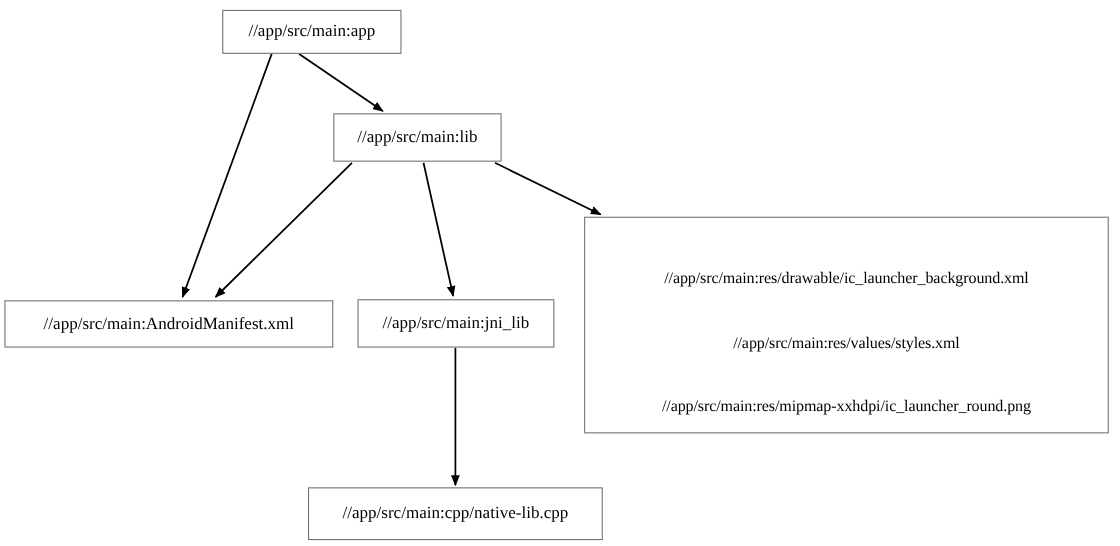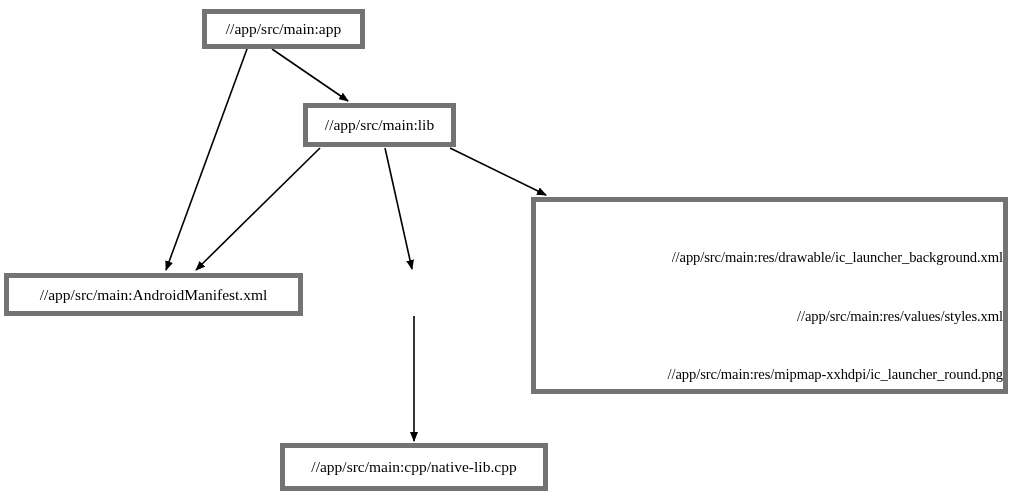--- a/index.html
+++ b/index.html
@@ -24,42 +24,42 @@
     position: absolute;
     left: 0;
     top: 0;
     width: 1018px;
     height: 496px;
     pointer-events: none;
   }
   .node {
     position: absolute;
     box-sizing: border-box;
-    border: 5px solid #737373;
+    border: 1px solid #737373;
     background: #ffffff;
     display: flex;
     align-items: center;
     justify-content: center;
     text-align: center;
     font-size: 15.5px;
     line-height: 1.0;
     white-space: pre;
     color: #000000;
     font-family: Liberation Serif, serif;
   }
   .node.multiline {
     display: block;
     padding-top: 7px;
     font-size: 14.6px;
     line-height: 19.5px;
     letter-spacing: -0.1px;
   }
   .node.multiline .ln {
     display: block;
-    text-align: right;
+    text-align: center;
     white-space: nowrap;
   }
 
   
   #node-app              { left: 202px; top: 9px;   width: 163px; height: 40px; }
   #node-lib              { left: 303px; top: 103px; width: 153px; height: 44px; }
   #node-manifest         { left: 4px;   top: 273px; width: 299px; height: 43px; }
   #node-jni-lib          { left: 325px; top: 272px; width: 179px; height: 44px; }
   #node-res-group        { left: 531px; top: 197px; width: 477px; height: 197px; }
   #node-native-lib-cpp   { left: 280px; top: 443px; width: 268px; height: 48px; }
@@ -88,20 +88,21 @@
 
     <line x1="414" y1="316" x2="414" y2="441" stroke="#000000" stroke-width="1.6" marker-end="url(#arrowhead)"></line>
   </svg>
 
   <div class="node" id="node-app">//app/src/main:app</div>
 
   <div class="node" id="node-manifest">//app/src/main:AndroidManifest.xml</div>
 
   <div class="node" id="node-lib">//app/src/main:lib</div>
 
+  <div class="node" id="node-jni-lib">//app/src/main:jni_lib</div>
 
   <div class="node multiline" id="node-res-group">
     <span class="ln">//app/src/main:res/drawable/ic_launcher_background.xml</span>
     <span class="ln">//app/src/main:res/values/styles.xml</span>
     <span class="ln">//app/src/main:res/mipmap-xxhdpi/ic_launcher_round.png</span>
     
     
     
     
     

